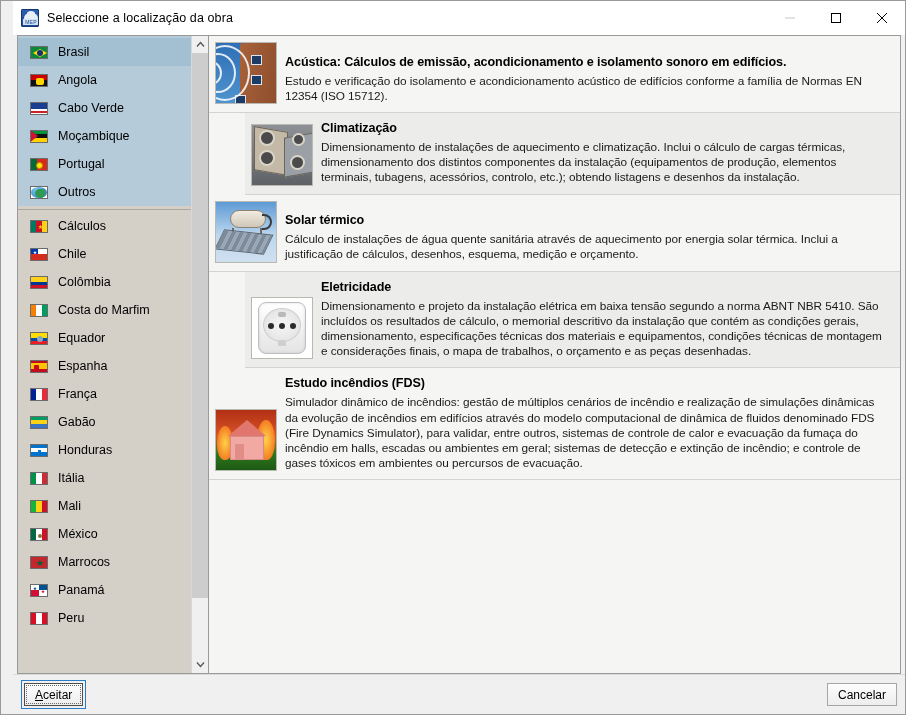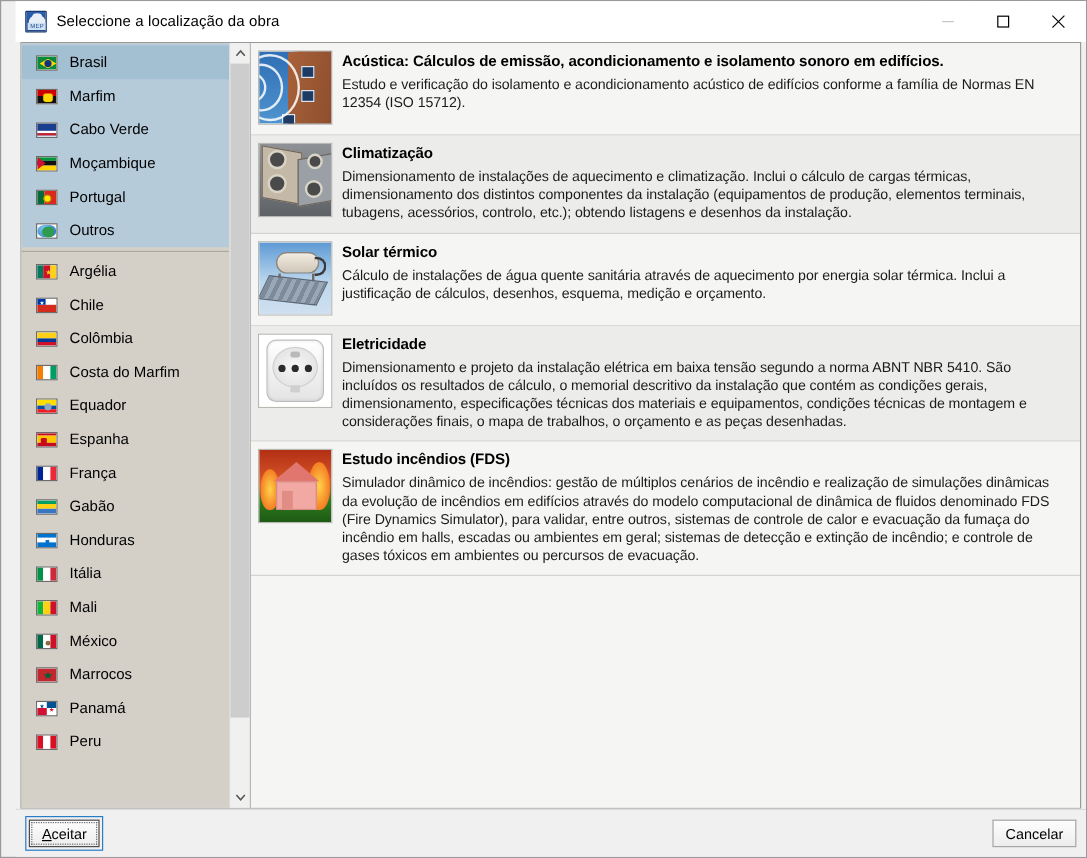--- a/index.html
+++ b/index.html
@@ -119,23 +119,24 @@
     top: 0px; height: 545px;
     background: #cdcdcd;
   }
   
   .panel {
     flex: 1; background: #f5f5f3; position: relative; overflow: hidden;
   }
   .module {
     display: flex; border-bottom: 1px solid #d3d3d0;
     padding: 6px 10px 8px 6px;
+    align-items: flex-end;
   }
   .module.odd  { background: #f5f5f3; }
-  .module.even { background: #ececeb; }
+  .module.even { background: #ececeb; margin-left: 36px; }
   .mod-icon {
     width: 62px; height: 62px; min-width: 62px; margin-right: 8px;
     border: 1px solid #b9b9b4; position: relative; overflow: hidden;
     background: #fff;
   }
   .mod-text { padding-top: 2px; }
   .mod-title {
     font-size: 12.6px; font-weight: bold; color: #000; margin-bottom: 5px;
     letter-spacing: -.1px;
   }
@@ -323,21 +324,21 @@
                   <i style="left:6px;top:3.5px;width:6px;height:6px;border-radius:50%;background:#13317f"></i>
                 </span>
                 <span class="label">Brasil</span>
               </div>
               <div class="country">
                 <span class="flag">
                   <i style="left:0;top:0;right:0;height:50%;background:#cc0000"></i>
                   <i style="left:0;bottom:0;right:0;height:50%;background:#111"></i>
                   <i style="left:5px;top:3px;width:8px;height:7px;background:#ffd700;border-radius:2px"></i>
                 </span>
-                <span class="label">Marfim</span>
+                <span class="label">Angola</span>
               </div>
               <div class="country">
                 <span class="flag">
                   <i style="inset:0;background:#1a3d8f"></i>
                   <i style="left:0;right:0;top:6px;height:2px;background:#fff"></i>
                   <i style="left:0;right:0;top:8px;height:2px;background:#cf2027"></i>
                   <i style="left:0;right:0;top:10px;height:2px;background:#fff"></i>
                 </span>
                 <span class="label">Cabo Verde</span>
               </div>
@@ -368,21 +369,21 @@
             </div>
           <div class="sep-line"></div>
           <div class="group-secondary" id="grp2">
               <div class="country">
                 <span class="flag">
                   <i style="left:0;top:0;bottom:0;width:33%;background:#007a5e"></i>
                   <i style="left:33%;top:0;bottom:0;width:34%;background:#ce1126"></i>
                   <i style="left:67%;top:0;bottom:0;right:0;background:#fcd116"></i>
                   <i style="left:7px;top:4px;width:5px;height:5px;background:#fcd116;clip-path:polygon(50% 0,61% 35%,98% 35%,68% 57%,79% 91%,50% 70%,21% 91%,32% 57%,2% 35%,39% 35%)"></i>
                 </span>
-                <span class="label">Argélia</span>
+                <span class="label">Cálculos</span>
               </div>
               <div class="country">
                 <span class="flag">
                   <i style="left:0;right:0;top:0;height:50%;background:#fff"></i>
                   <i style="left:0;right:0;bottom:0;height:50%;background:#d52b1e"></i>
                   <i style="left:0;top:0;width:7px;height:50%;background:#0039a6"></i>
                   <i style="left:2px;top:2px;width:4px;height:4px;background:#fff;clip-path:polygon(50% 0,61% 35%,98% 35%,68% 57%,79% 91%,50% 70%,21% 91%,32% 57%,2% 35%,39% 35%)"></i>
                 </span>
                 <span class="label">Chile</span>
               </div>

